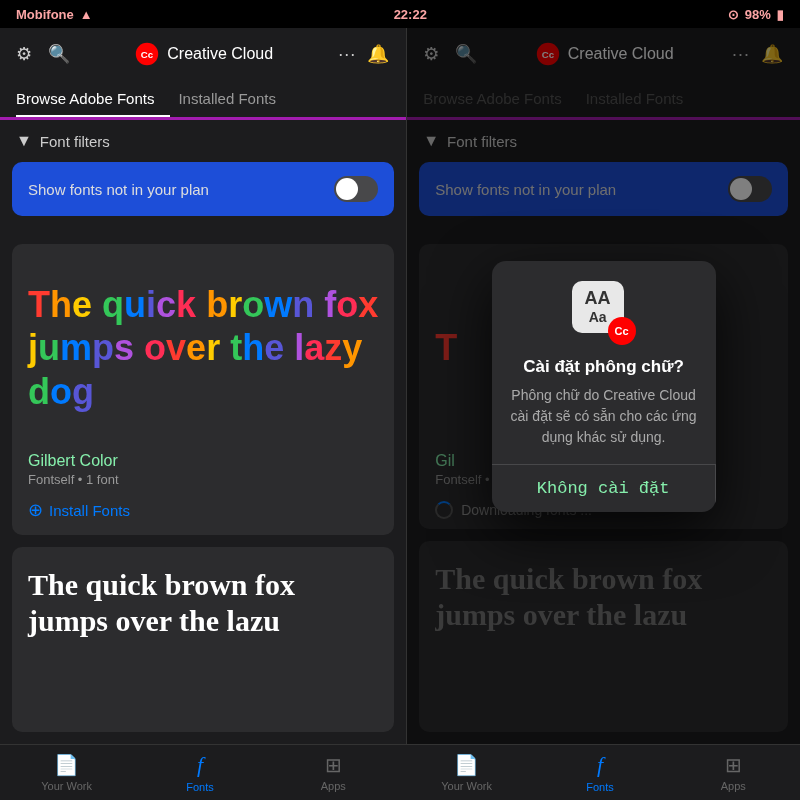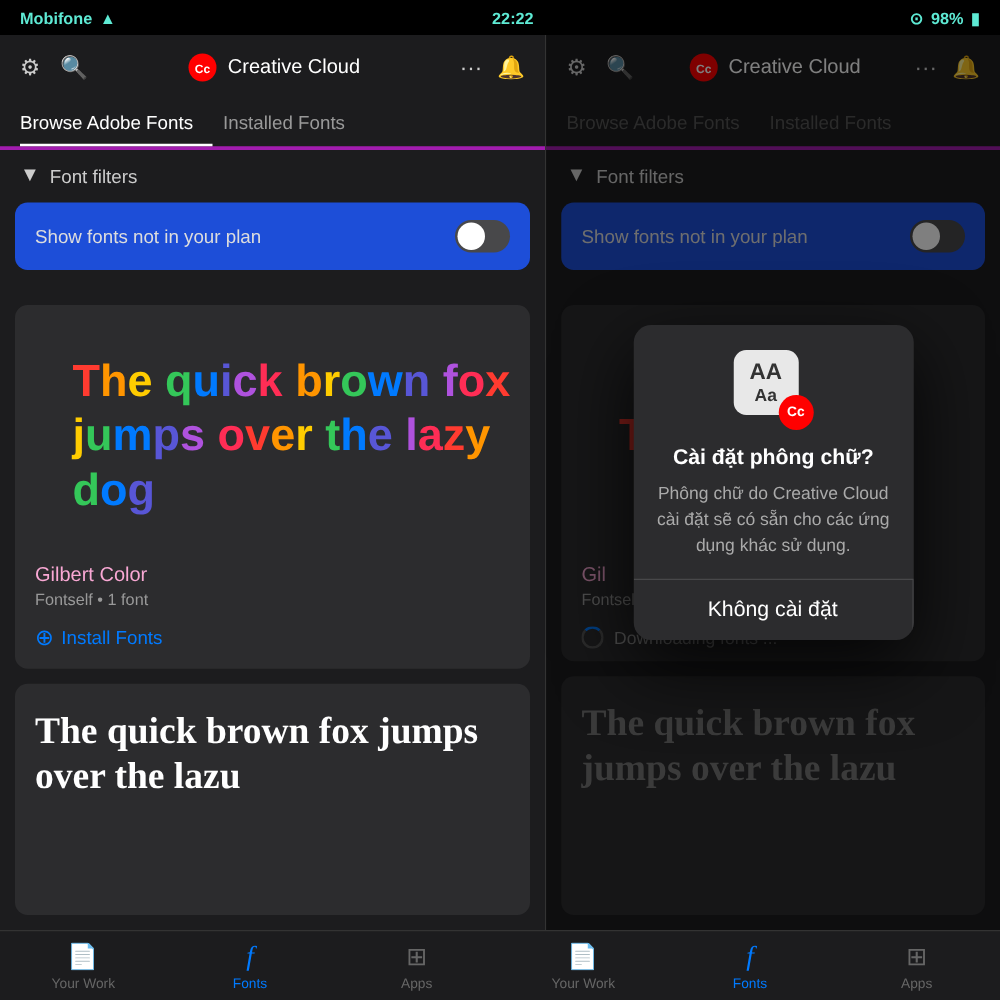--- a/index.html
+++ b/index.html
@@ -14,21 +14,21 @@
     }
 
     
     .status-bar {
       height: 28px;
       background: #000;
       display: flex;
       align-items: center;
       justify-content: space-between;
       padding: 0 16px;
-      color: #5eead4;
+      color: #fca5a5;
       font-size: 13px;
       font-weight: 600;
       flex-shrink: 0;
     }
     .status-left { display: flex; align-items: center; gap: 6px; }
     .status-right { display: flex; align-items: center; gap: 6px; }
 
     
     .panels {
       display: flex;
@@ -159,21 +159,20 @@
       border-radius: 10px;
       overflow: hidden;
       flex-shrink: 0;
     }
     .font-preview {
       padding: 20px 16px 12px 16px;
       min-height: 200px;
       display: flex;
       align-items: center;
       flex-wrap: wrap;
-      margin-left: 30px;
     }
 
     .colorful-text {
       font-size: 36px;
       font-weight: 900;
       line-height: 1.2;
       font-family: Impact, sans-serif;
     }
 
     
@@ -182,21 +181,21 @@
     .l3 { color: #ffcc00; }
     .l4 { color: #34c759; }
     .l5 { color: #007aff; }
     .l6 { color: #5856d6; }
     .l7 { color: #af52de; }
     .l8 { color: #ff2d55; }
 
     .font-info {
       padding: 8px 16px 4px 16px;
     }
-    .font-name { color: #f9a8d4; font-size: 16px; font-weight: 500; }
+    .font-name { color: #86efac; font-size: 16px; font-weight: 500; }
     .font-meta { color: #999; font-size: 13px; margin-top: 2px; }
     .font-install-btn {
       display: flex;
       align-items: center;
       gap: 6px;
       color: #007aff;
       font-size: 15px;
       padding: 8px 16px 14px 16px;
       cursor: pointer;
       background: none;
@@ -301,22 +300,22 @@
       display: flex;
       border-top: 1px solid #48484a;
     }
     .dialog-btn {
       flex: 1;
       padding: 14px 8px;
       background: none;
       border: none;
       font-size: 17px;
       cursor: pointer;
-      font-family: Liberation Sans, sans-serif;
-      color: #ffffff;
+      font-family: Liberation Mono, monospace;
+      color: #86efac;
     }
     .dialog-btn:first-child {
       border-right: 1px solid #48484a;
     }
     .dialog-btn.primary { font-weight: 600; }
 
     
     .downloading-row {
       display: flex;
       align-items: center;

